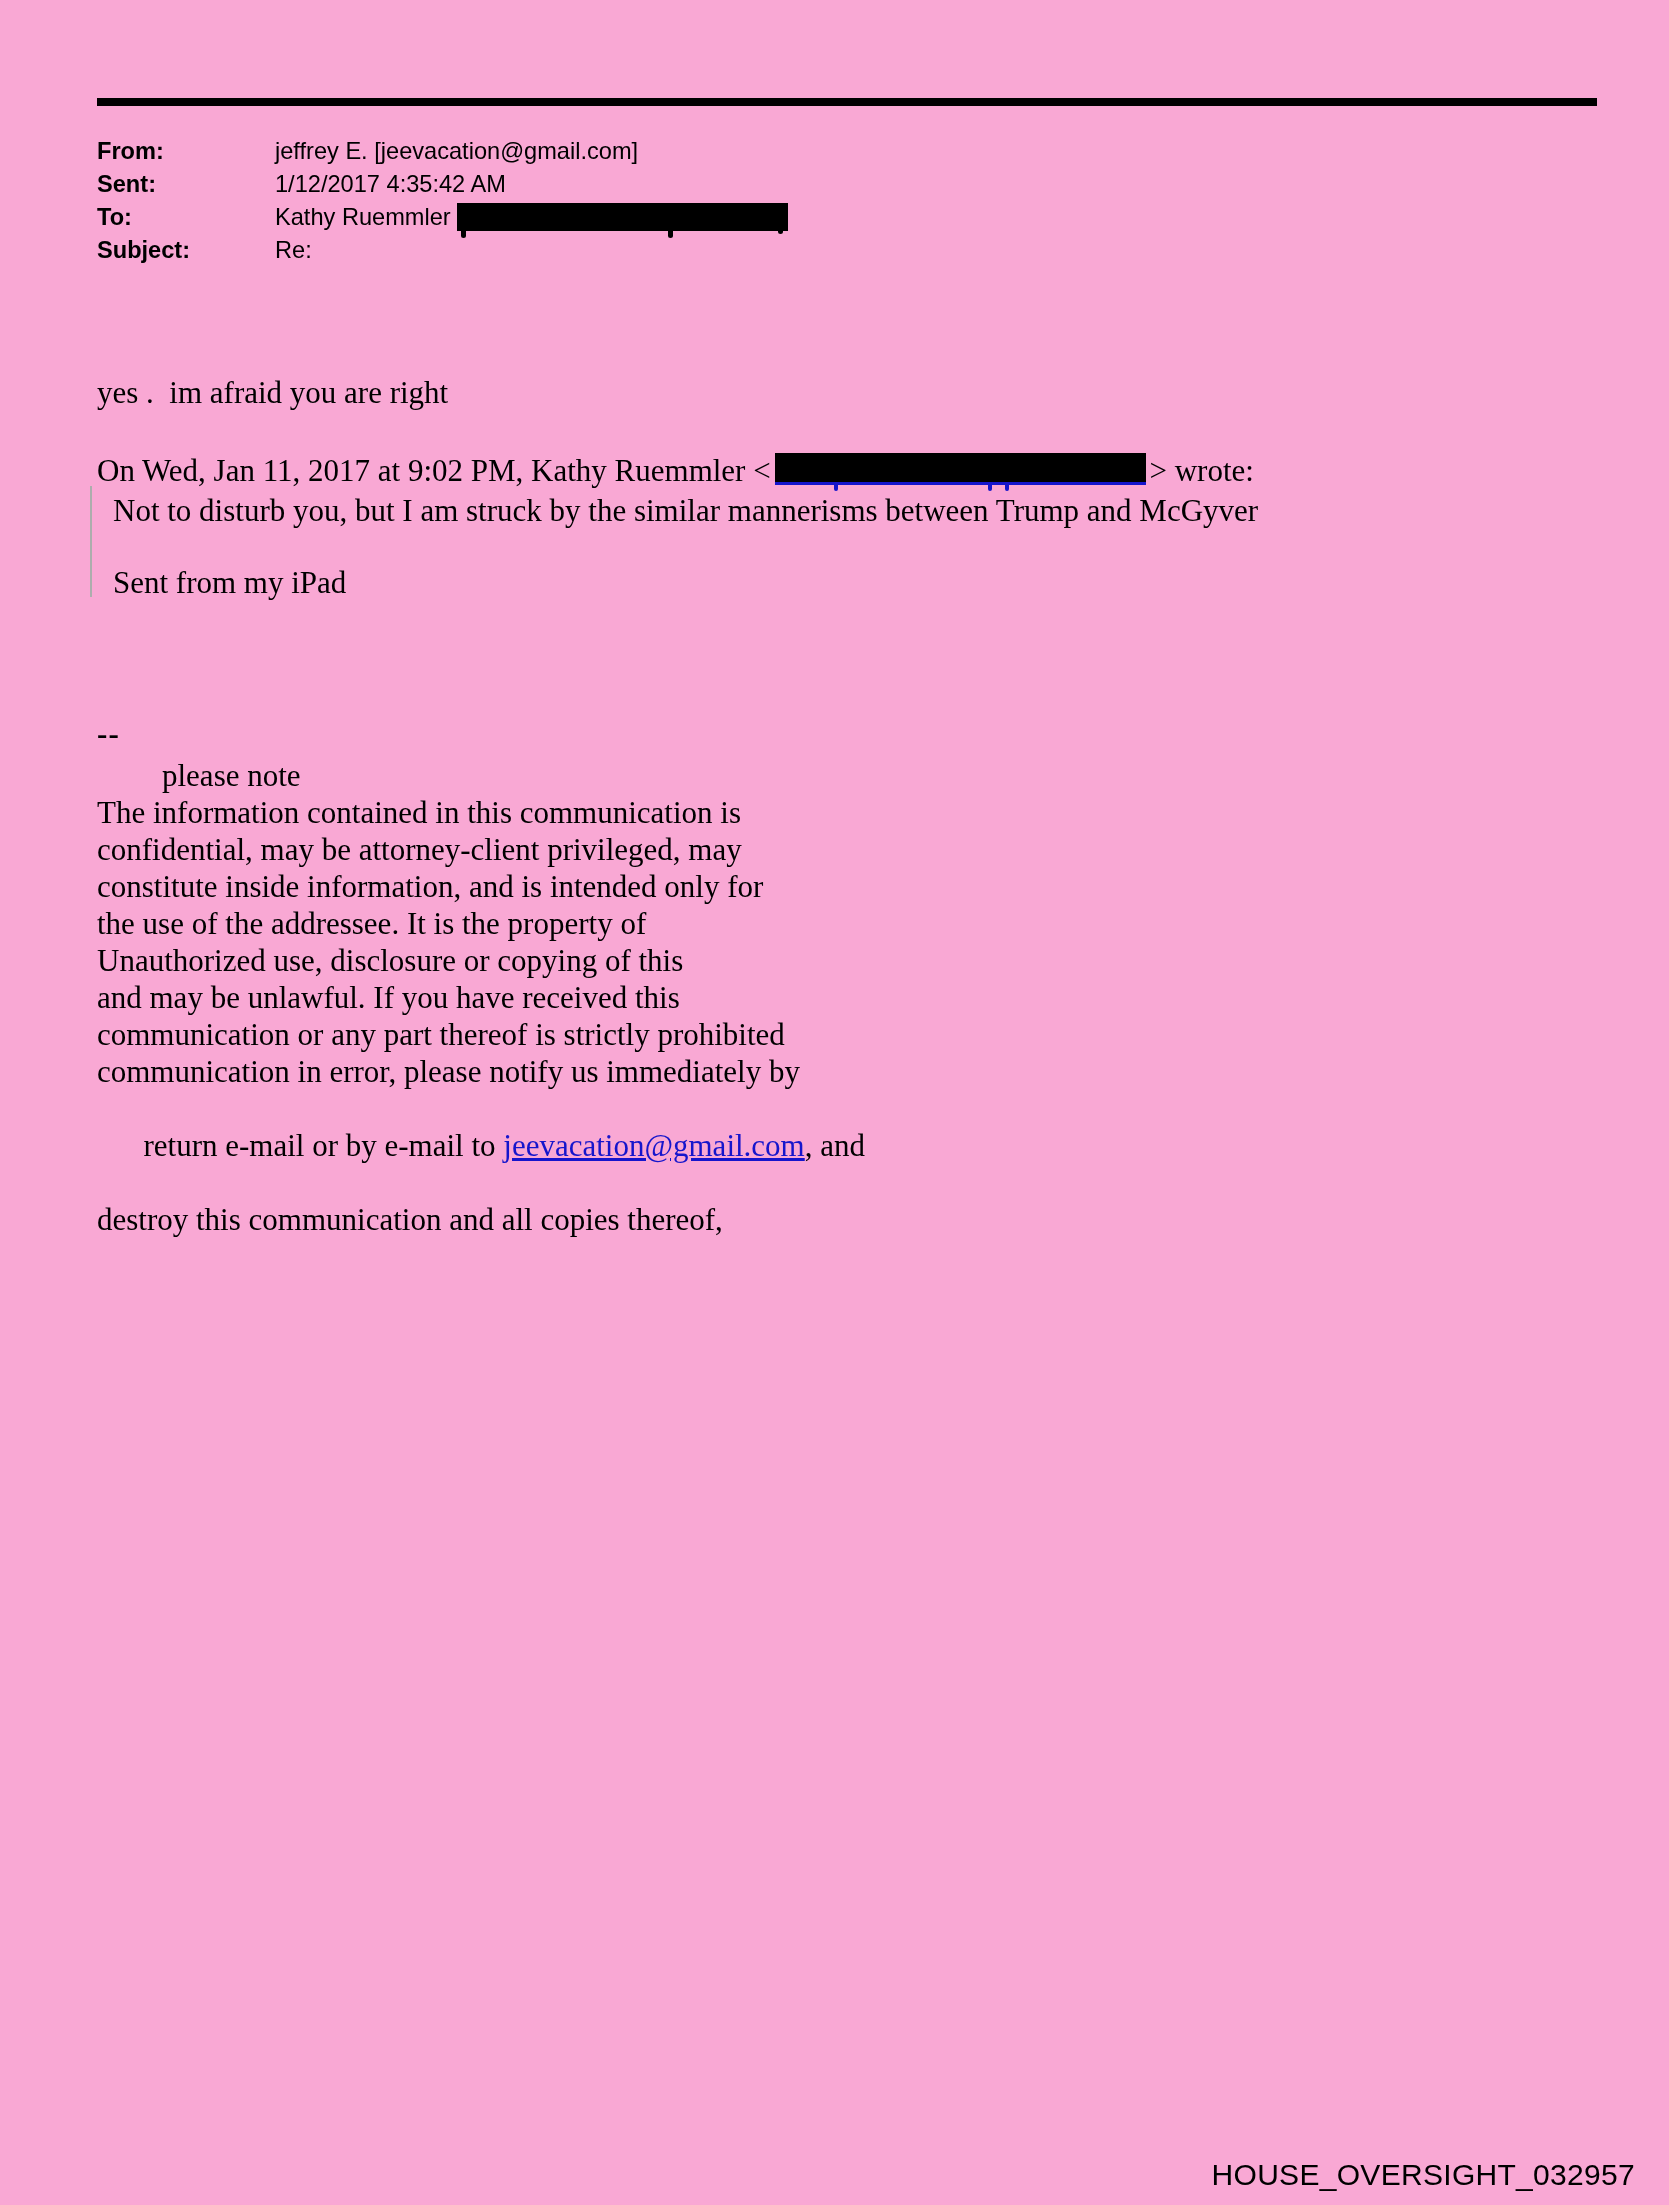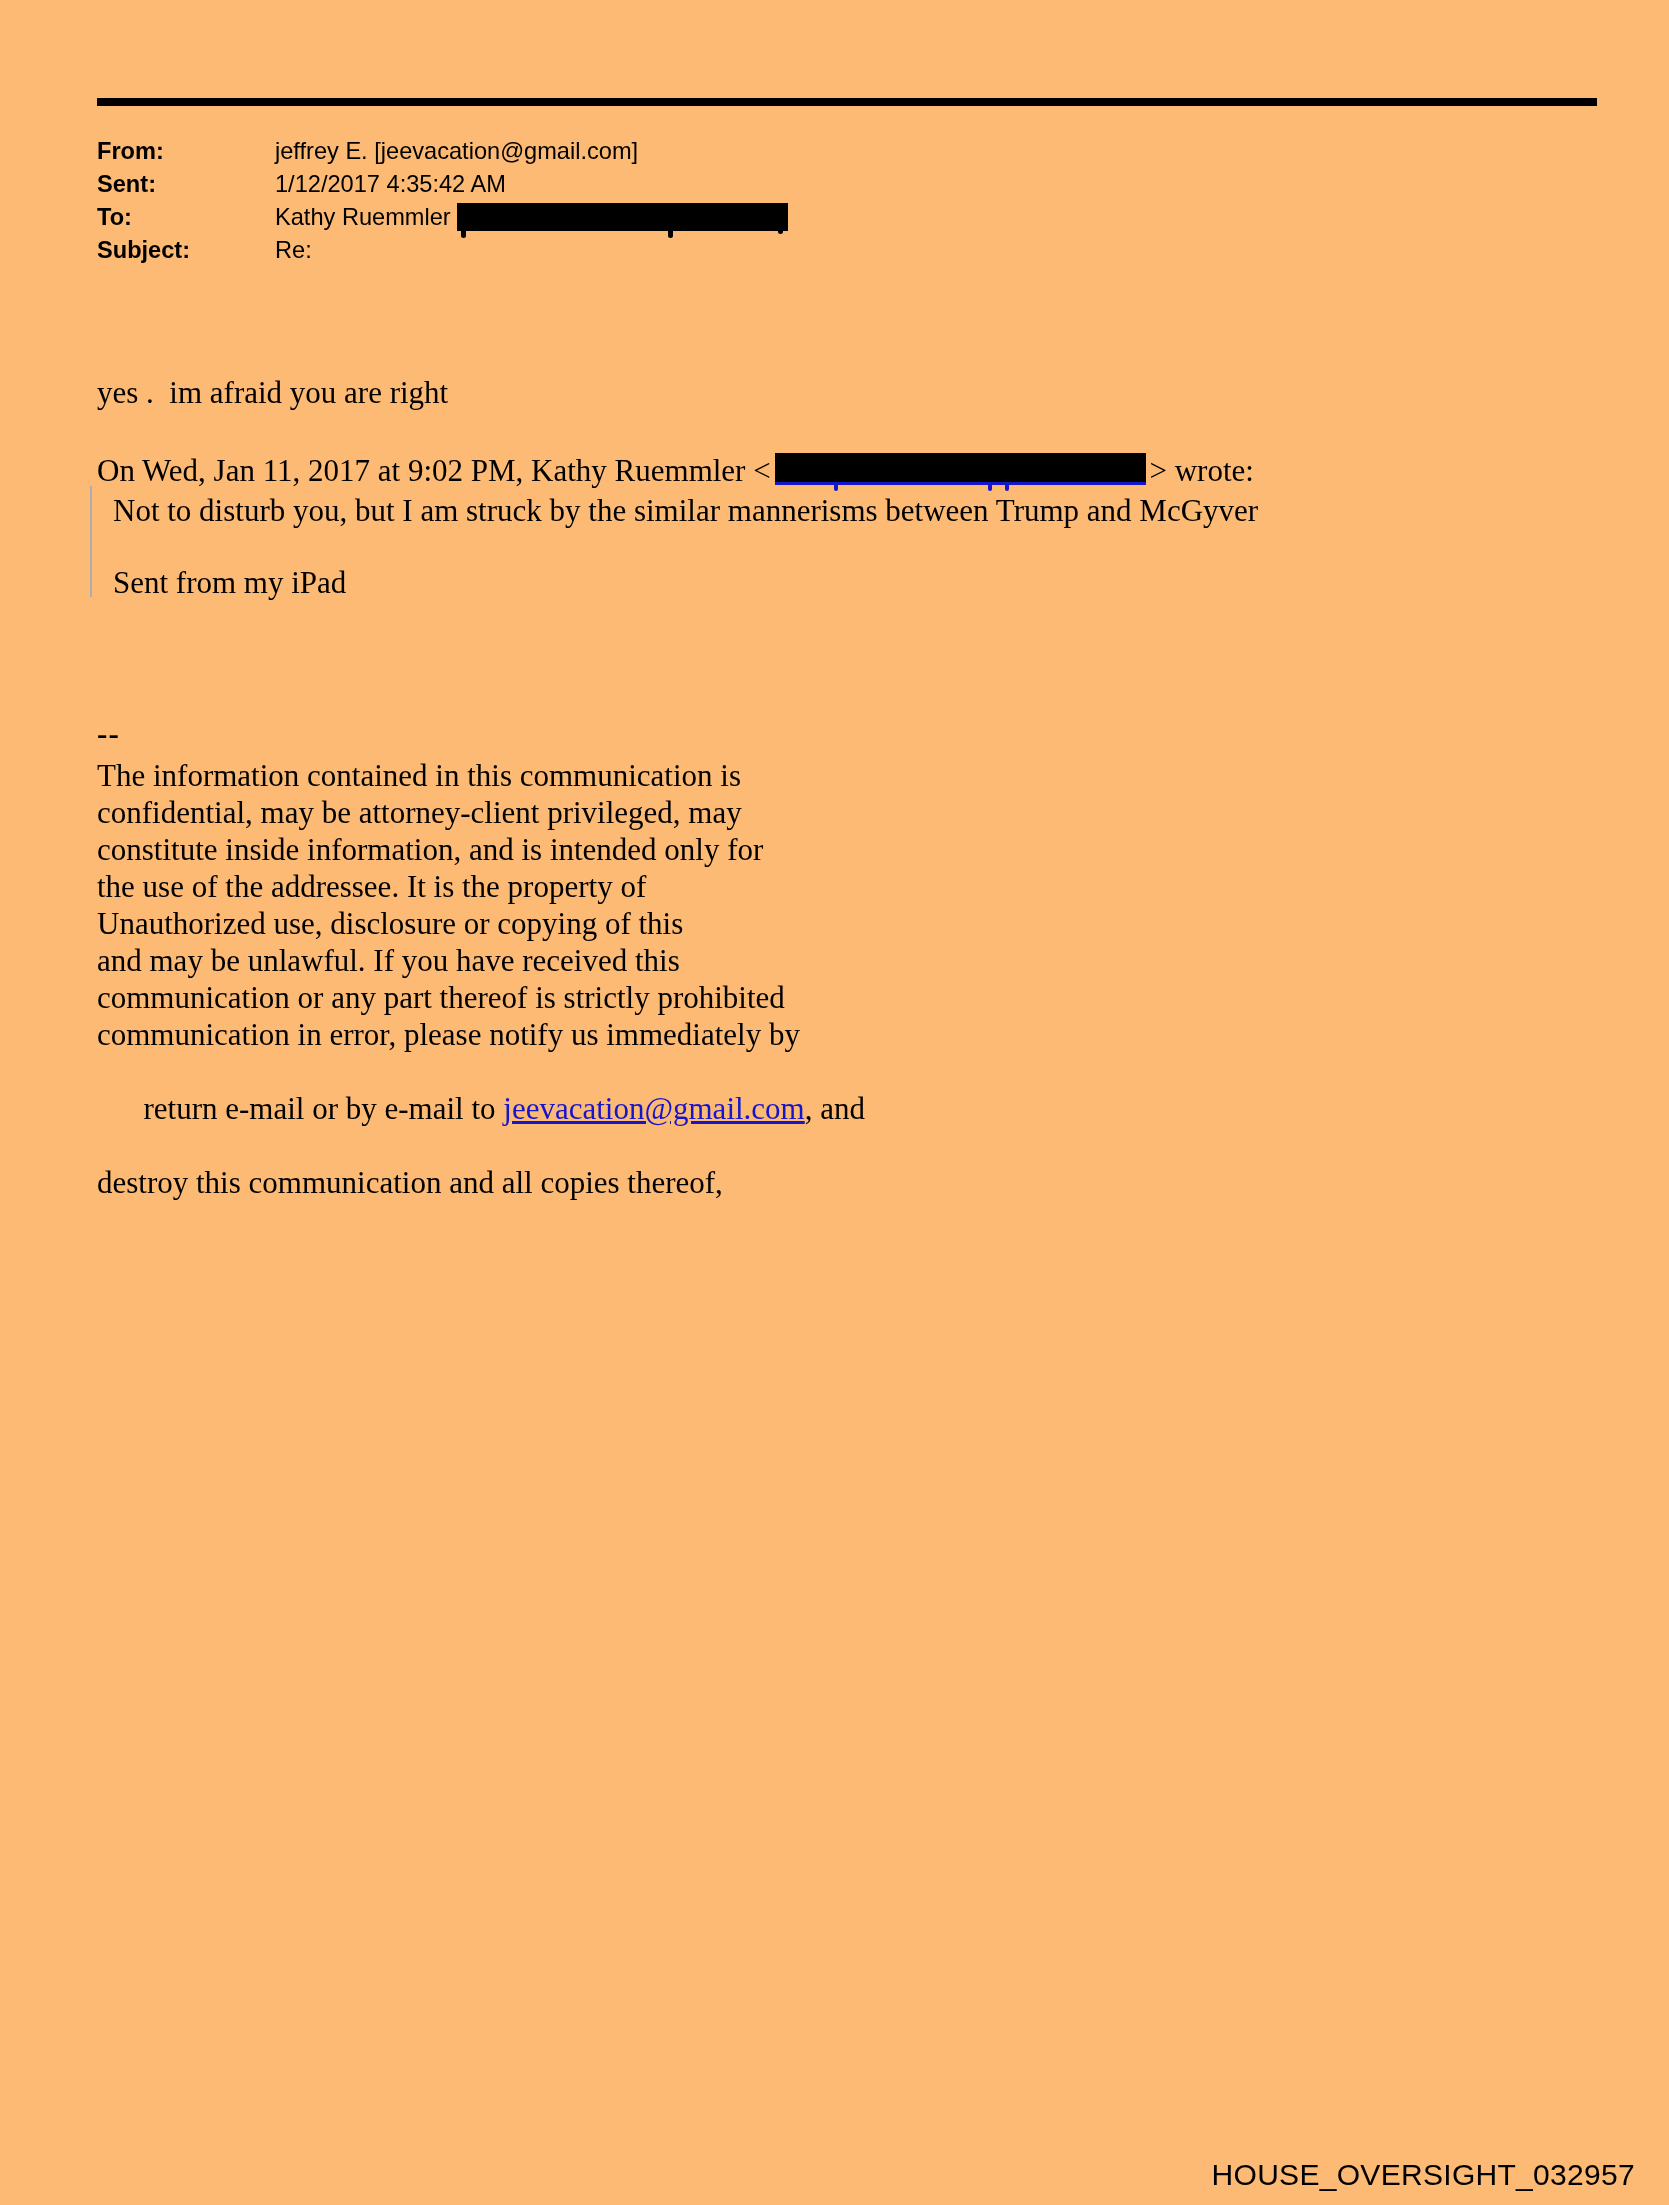--- a/index.html
+++ b/index.html
@@ -1,19 +1,19 @@
 <!DOCTYPE html>
 <html style="font-size:10.5px"><head>
 <meta charset="utf-8">
 <style>
   html,body{margin:0;padding:0;background:#888;}
   .page{
     position:relative;
     width:1669px;height:2205px;
-    background:#fdba74;
+    background:#f9a8d4;
     overflow:hidden;
     font-family:"Liberation Serif", serif;
     color:#000;
   }
   
   .rule-top{position:absolute;left:97px;top:98px;width:1500px;height:7.9px;background:#000;}
 
   
   .hdr{position:absolute;left:97px;top:135px;font-family:"Liberation Sans", sans-serif;font-size:23.6px;}
   .hrow{height:33px;line-height:33px;white-space:nowrap;}
@@ -91,20 +91,21 @@
     <span>On Wed, Jan 11, 2017 at 9:02 PM, Kathy Ruemmler &lt;</span><span class="redact-q"><i class="dq dq1"></i><i class="dq dq2"></i><i class="dq dq3"></i></span><span>&gt; wrote:</span>
   </div>
 
   <div class="quote-bar"></div>
   <div class="para p-q1">Not to disturb you, but I am struck by the similar mannerisms between Trump and McGyver</div>
   <div class="para p-q2">Sent from my iPad</div>
 
   <div class="para p-sep">--</div>
 
   <div class="disclaimer">
+    <div class="dline indent">please note</div>
     <div class="dline">The information contained in this communication is</div>
     <div class="dline">confidential, may be attorney-client privileged, may</div>
     <div class="dline">constitute inside information, and is intended only for</div>
     <div class="dline">the use of the addressee. It is the property of</div>
     <div class="dline">Unauthorized use, disclosure or copying of this</div>
     <div class="dline">and may be unlawful. If you have received this</div>
     <div class="dline">communication or any part thereof is strictly prohibited</div>
     <div class="dline">communication in error, please notify us immediately by</div>
     <div class="dline">
       <span>return e-mail or by e-mail to </span><a class="dlink">jeevacation@gmail.com</a><span>, and</span>

